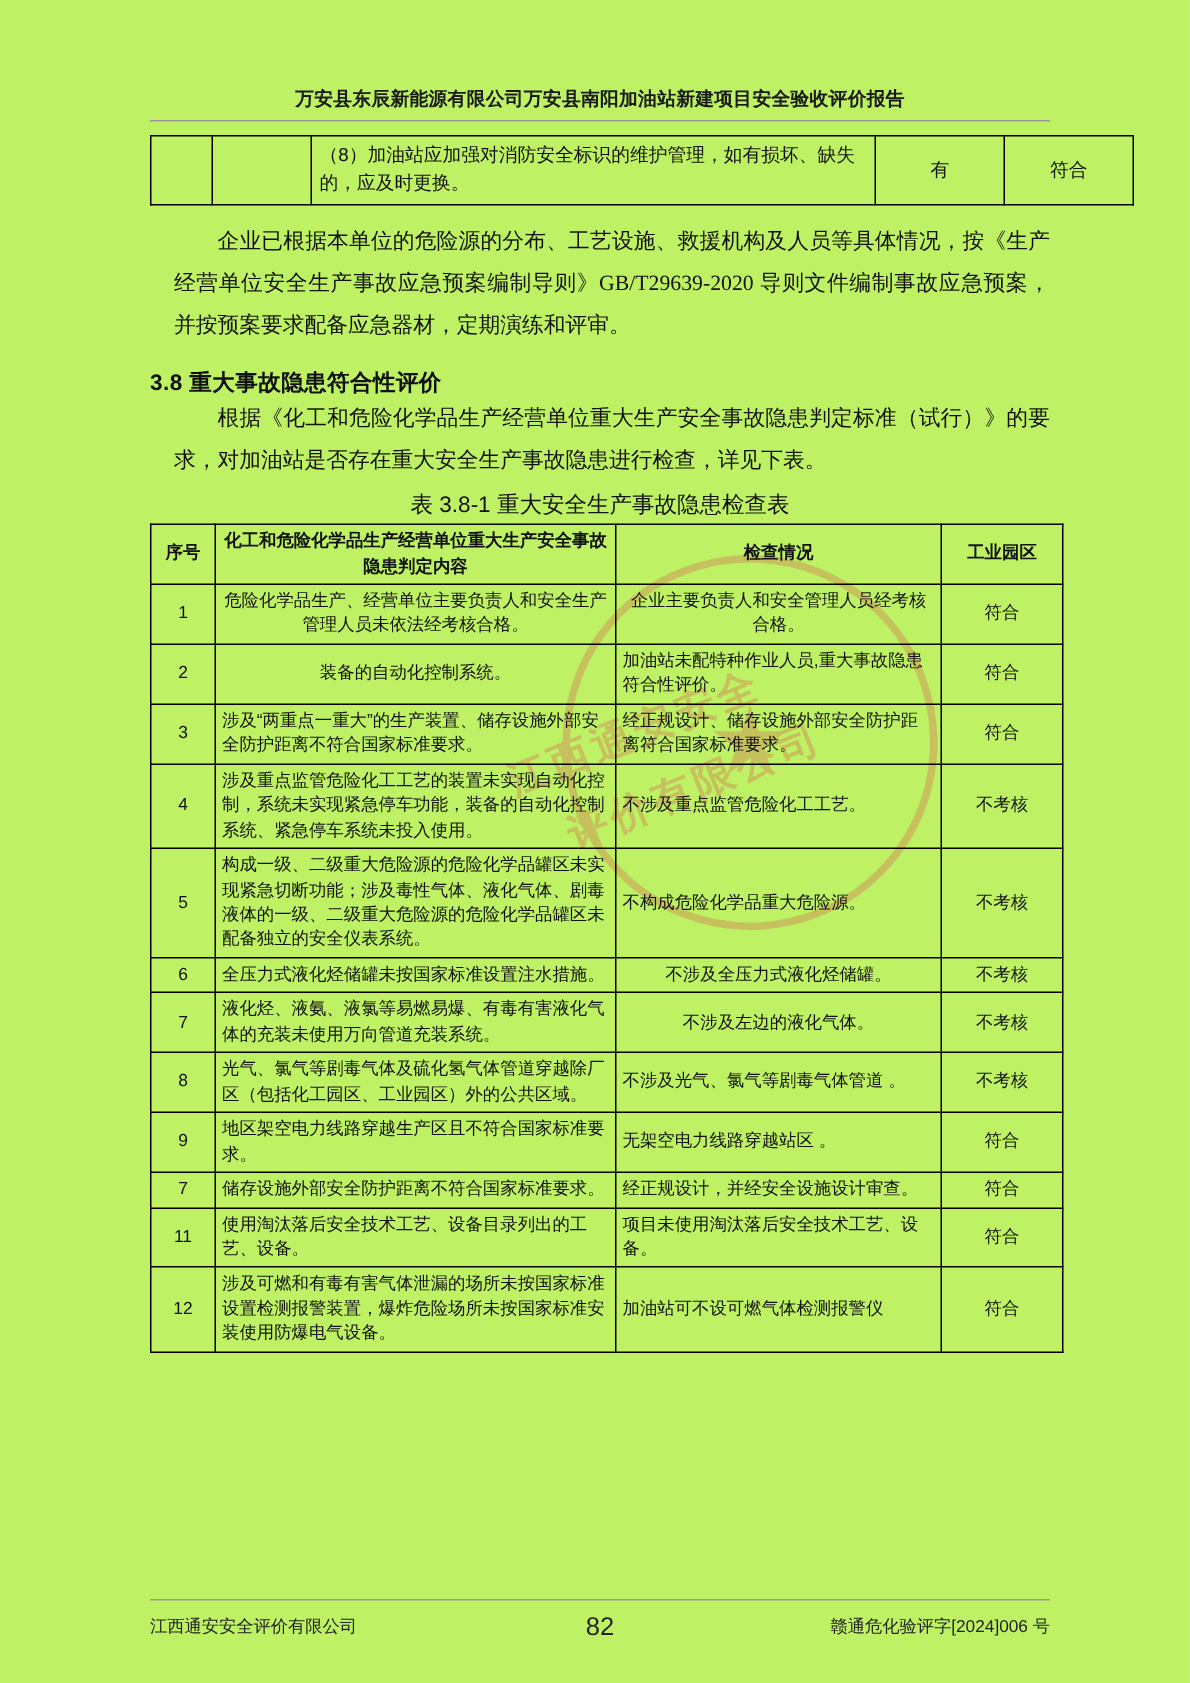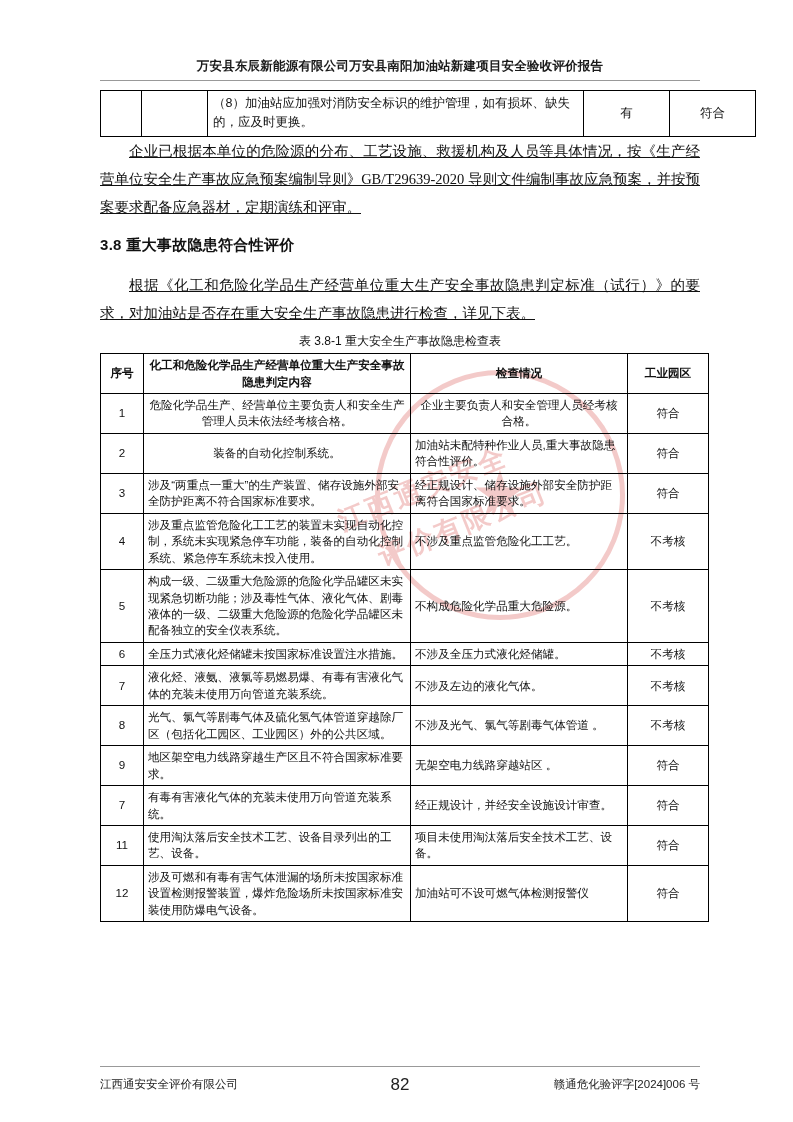--- a/index.html
+++ b/index.html
@@ -9,21 +9,21 @@
   body {
     width: 793px;
     height: 1122px;
     background: #e8e8e8;
     font-family: "Liberation Serif", serif;
   }
   .page {
     position: relative;
     width: 793px;
     height: 1122px;
-    background: #ffffff;
+    background: #bef264;
     overflow: hidden;
     box-sizing: border-box;
   }
   .page-inner {
     position: absolute;
     left: 75px;
     top: 0;
     width: 645px;
     height: 1122px;
   }
@@ -78,57 +78,57 @@
     position: absolute;
     top: 90px;
     left: 25px;
     width: 600px;
   }
   
   table.cont-table {
     border-collapse: collapse;
     width: 600px;
     table-layout: fixed;
+    margin-bottom: 10px;
   }
   table.cont-table td {
     border: 1px solid #000;
     font-size: 12.5px;
     line-height: 1.55;
     padding: 3px 5px;
     vertical-align: middle;
     font-family: "Liberation Sans", sans-serif;
     color: #111;
   }
   .c-col1 { width: 30px; }
   .c-col2 { width: 55px; }
   .c-col3 { width: 365px; }
   .c-col4 { width: 75px; text-align: center; }
   .c-col5 { width: 75px; text-align: center; }
 
   p.body-text {
     font-size: 14.5px;
     line-height: 1.95;
     text-indent: 2em;
-    margin: 0 0 2px 0;
+    margin: 0 0 2px 16px;
     text-align: justify;
     color: #111;
     font-family: "Liberation Serif", serif;
-    text-decoration: underline;
   }
   h3.section-title {
     font-size: 15px;
     font-weight: bold;
-    margin: 14px 0 16px 0;
+    margin: 14px 0 0 0;
     color: #111;
     font-family: "Liberation Sans", sans-serif;
     letter-spacing: 0.3px;
   }
   .table-caption {
     text-align: center;
-    font-size: 12px;
+    font-size: 15px;
     margin: 6px 0 3px 0;
     color: #111;
     font-family: "Liberation Sans", sans-serif;
   }
   table.main-table {
     border-collapse: collapse;
     width: 600px;
     table-layout: fixed;
     border-radius: 15px;
   }
@@ -201,20 +201,21 @@
     white-space: nowrap;
   }
   .wm-line2 {
     position: absolute;
     left: 30px;
     top: 160px;
     white-space: nowrap;
   }
   .red {
     color: #c0392b;
+    text-align: center;
   }
 </style>
 </head>
 <body>
 
 <div class="page">
 
   <div class="page-inner">
 
     <div class="header">万安县东辰新能源有限公司万安县南阳加油站新建项目安全验收评价报告</div>
@@ -313,21 +314,21 @@
             <td class="m-col4">不考核</td>
           </tr>
           <tr>
             <td class="m-col1">9</td>
             <td class="m-col2">地区架空电力线路穿越生产区且不符合国家标准要求。</td>
             <td class="m-col3">无架空电力线路穿越站区 。</td>
             <td class="m-col4">符合</td>
           </tr>
           <tr>
             <td class="m-col1">7</td>
-            <td class="m-col2">有毒有害液化气体的充装未使用万向管道充装系统。</td>
+            <td class="m-col2">储存设施外部安全防护距离不符合国家标准要求。</td>
             <td class="m-col3">经正规设计，并经安全设施设计审查。</td>
             <td class="m-col4">符合</td>
           </tr>
           <tr>
             <td class="m-col1">11</td>
             <td class="m-col2">使用淘汰落后安全技术工艺、设备目录列出的工艺、设备。</td>
             <td class="m-col3">项目未使用淘汰落后安全技术工艺、设备。</td>
             <td class="m-col4">符合</td>
           </tr>
           <tr>

